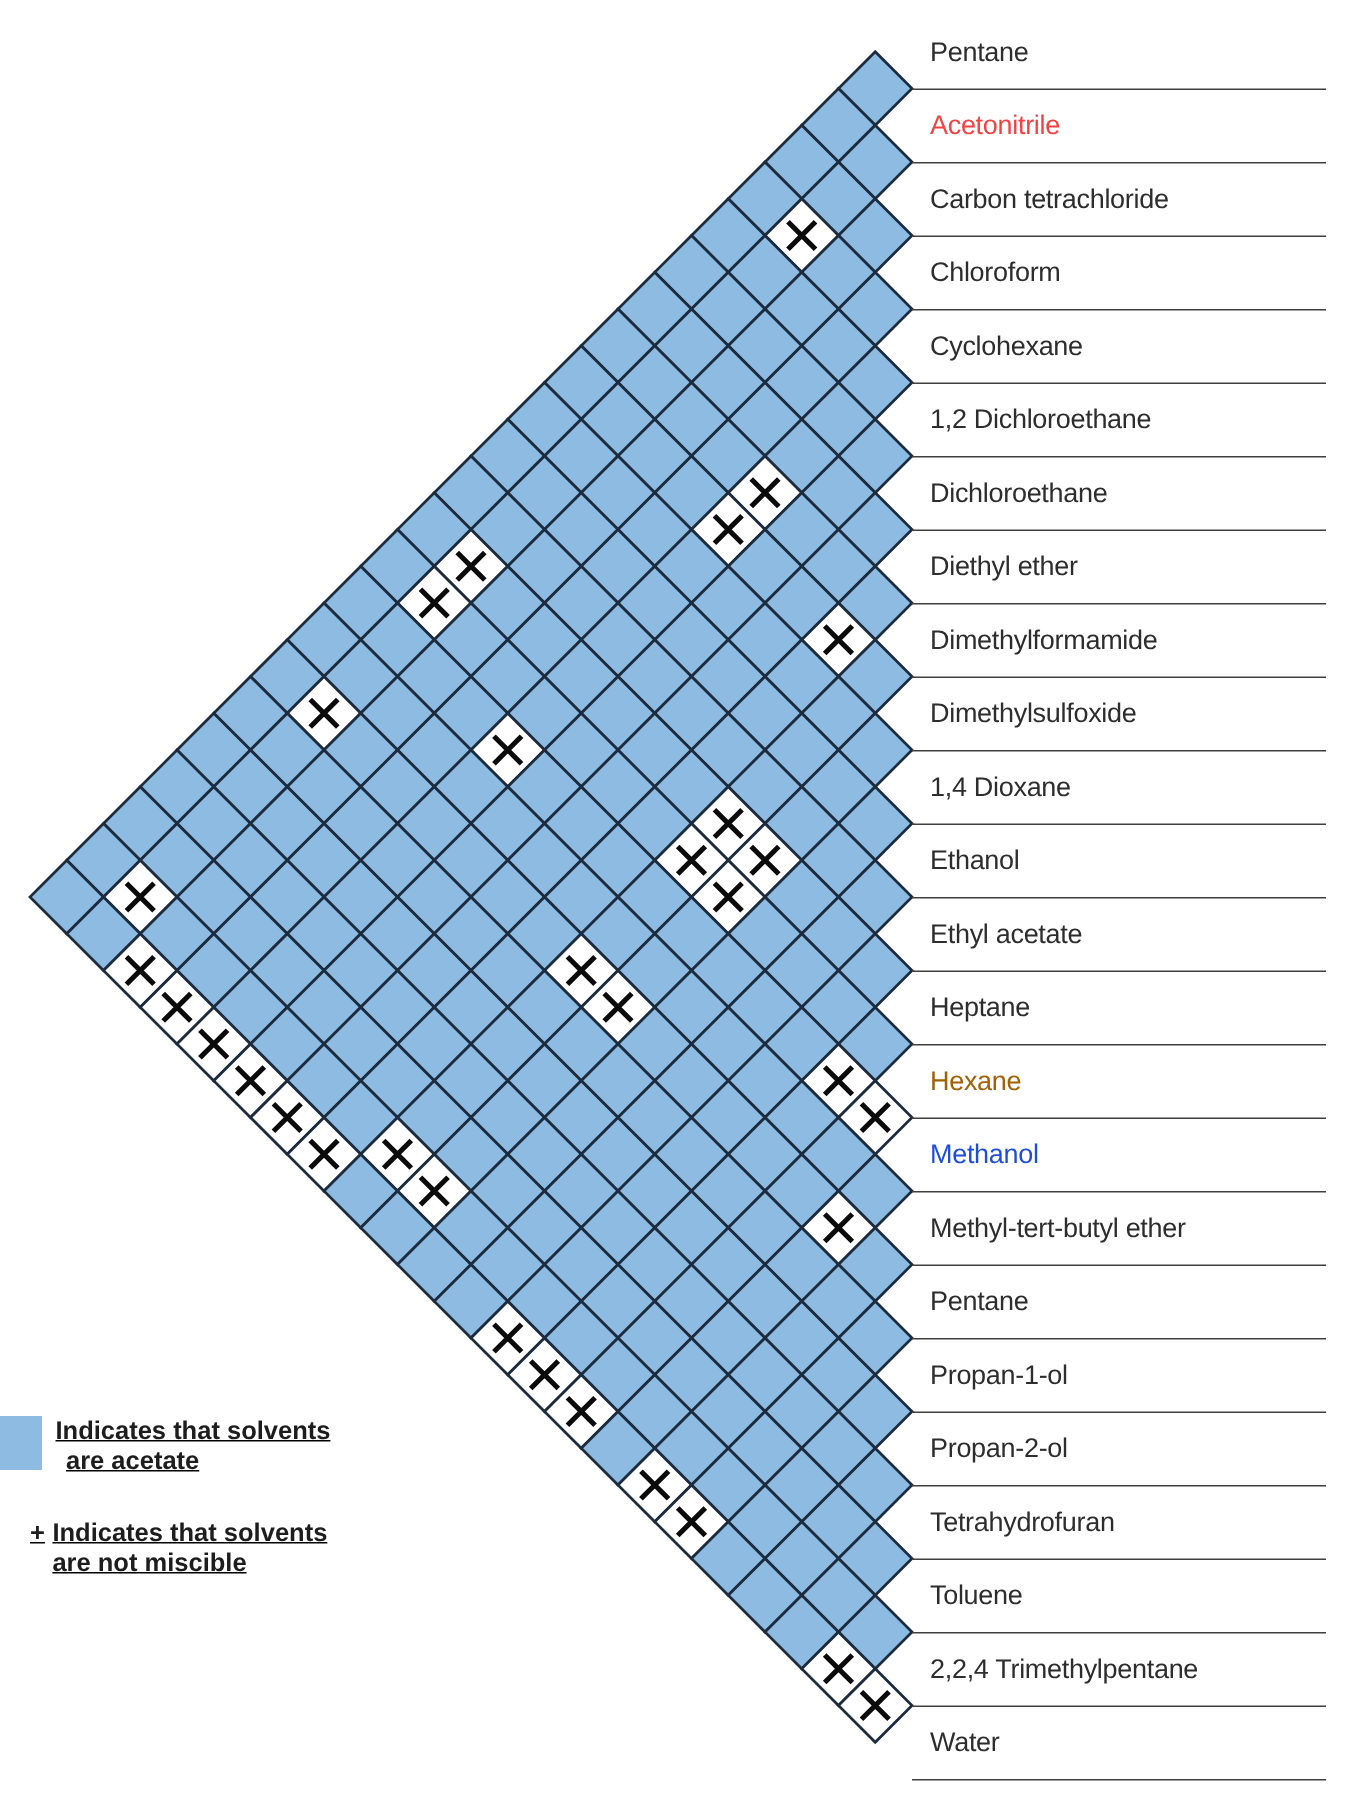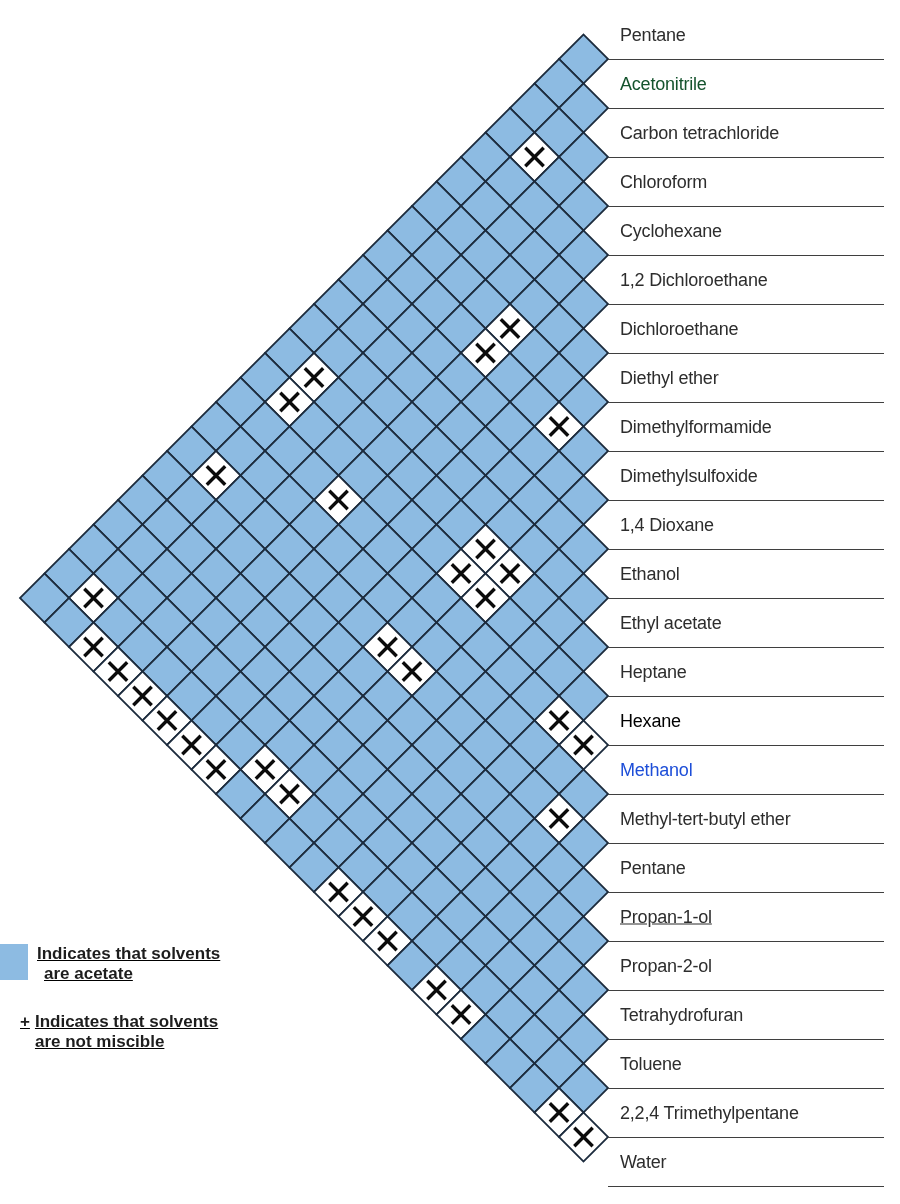--- a/index.html
+++ b/index.html
@@ -347,38 +347,38 @@
       <rect x="517.18" y="1070.68" width="34.65" height="34.65" transform="rotate(45 534.5 1088)" fill="#8DBBE2" stroke="#1C2B3D" stroke-width="1.8"></rect>
       <rect x="566.18" y="1070.68" width="34.65" height="34.65" transform="rotate(45 583.5 1088)" fill="#8DBBE2" stroke="#1C2B3D" stroke-width="1.8"></rect>
       <rect x="541.68" y="1095.18" width="34.65" height="34.65" transform="rotate(45 559 1112.5)" fill="#FFFFFF" stroke="#1C2B3D" stroke-width="1.8"></rect>
       <path d="M549.8 1103.3L568.2 1121.7M549.8 1121.7L568.2 1103.3" stroke="#0B0B0B" stroke-width="3.4" fill="none"></path>
       <rect x="566.18" y="1119.68" width="34.65" height="34.65" transform="rotate(45 583.5 1137)" fill="#FFFFFF" stroke="#1C2B3D" stroke-width="1.8"></rect>
       <path d="M574.3 1127.8L592.7 1146.2M574.3 1146.2L592.7 1127.8" stroke="#0B0B0B" stroke-width="3.4" fill="none"></path>
     </svg>
 
   <div id="labels">
       <div class="solvent-label" style="top: 34.5px; color: rgb(45, 45, 45);">Pentane</div>
-      <div class="solvent-label" style="top: 83.5px; color: #14532d;">Acetonitrile</div>
+      <div class="solvent-label" style="top: 83.5px; color: #ef4444;">Acetonitrile</div>
       <div class="solvent-label" style="top: 132.5px; color: rgb(45, 45, 45);">Carbon tetrachloride</div>
       <div class="solvent-label" style="top: 181.5px; color: rgb(45, 45, 45);">Chloroform</div>
       <div class="solvent-label" style="top: 230.5px; color: rgb(45, 45, 45);">Cyclohexane</div>
       <div class="solvent-label" style="top: 279.5px; color: rgb(45, 45, 45);">1,2 Dichloroethane</div>
       <div class="solvent-label" style="top: 328.5px; color: rgb(45, 45, 45);">Dichloroethane</div>
       <div class="solvent-label" style="top: 377.5px; color: rgb(45, 45, 45);">Diethyl ether</div>
       <div class="solvent-label" style="top: 426.5px; color: rgb(45, 45, 45);">Dimethylformamide</div>
       <div class="solvent-label" style="top: 475.5px; color: rgb(45, 45, 45);">Dimethylsulfoxide</div>
       <div class="solvent-label" style="top: 524.5px; color: rgb(45, 45, 45);">1,4 Dioxane</div>
       <div class="solvent-label" style="top: 573.5px; color: rgb(45, 45, 45);">Ethanol</div>
       <div class="solvent-label" style="top: 622.5px; color: rgb(45, 45, 45);">Ethyl acetate</div>
       <div class="solvent-label" style="top: 671.5px; color: rgb(45, 45, 45);">Heptane</div>
-      <div class="solvent-label" style="top: 720.5px; color: #000000;">Hexane</div>
+      <div class="solvent-label" style="top: 720.5px; color: #a16207;">Hexane</div>
       <div class="solvent-label" style="top: 769.5px; color: #1d4ed8;">Methanol</div>
       <div class="solvent-label" style="top: 818.5px; color: rgb(45, 45, 45);">Methyl-tert-butyl ether</div>
       <div class="solvent-label" style="top: 867.5px; color: rgb(45, 45, 45);">Pentane</div>
-      <div class="solvent-label" style="top: 916.5px; color: rgb(45, 45, 45); text-decoration: underline;">Propan-1-ol</div>
+      <div class="solvent-label" style="top: 916.5px; color: rgb(45, 45, 45);">Propan-1-ol</div>
       <div class="solvent-label" style="top: 965.5px; color: rgb(45, 45, 45);">Propan-2-ol</div>
       <div class="solvent-label" style="top: 1014.5px; color: rgb(45, 45, 45);">Tetrahydrofuran</div>
       <div class="solvent-label" style="top: 1063.5px; color: rgb(45, 45, 45);">Toluene</div>
       <div class="solvent-label" style="top: 1112.5px; color: rgb(45, 45, 45);">2,2,4 Trimethylpentane</div>
       <div class="solvent-label" style="top: 1161.5px; color: rgb(45, 45, 45);">Water</div>
       <div class="row-line" style="top: 59px; border-top-color: rgb(63, 63, 63);"></div>
       <div class="row-line" style="top: 108px; border-top-color: rgb(63, 63, 63);"></div>
       <div class="row-line" style="top: 157px; border-top-color: rgb(63, 63, 63);"></div>
       <div class="row-line" style="top: 206px; border-top-color: rgb(63, 63, 63);"></div>
       <div class="row-line" style="top: 255px; border-top-color: rgb(63, 63, 63);"></div>

